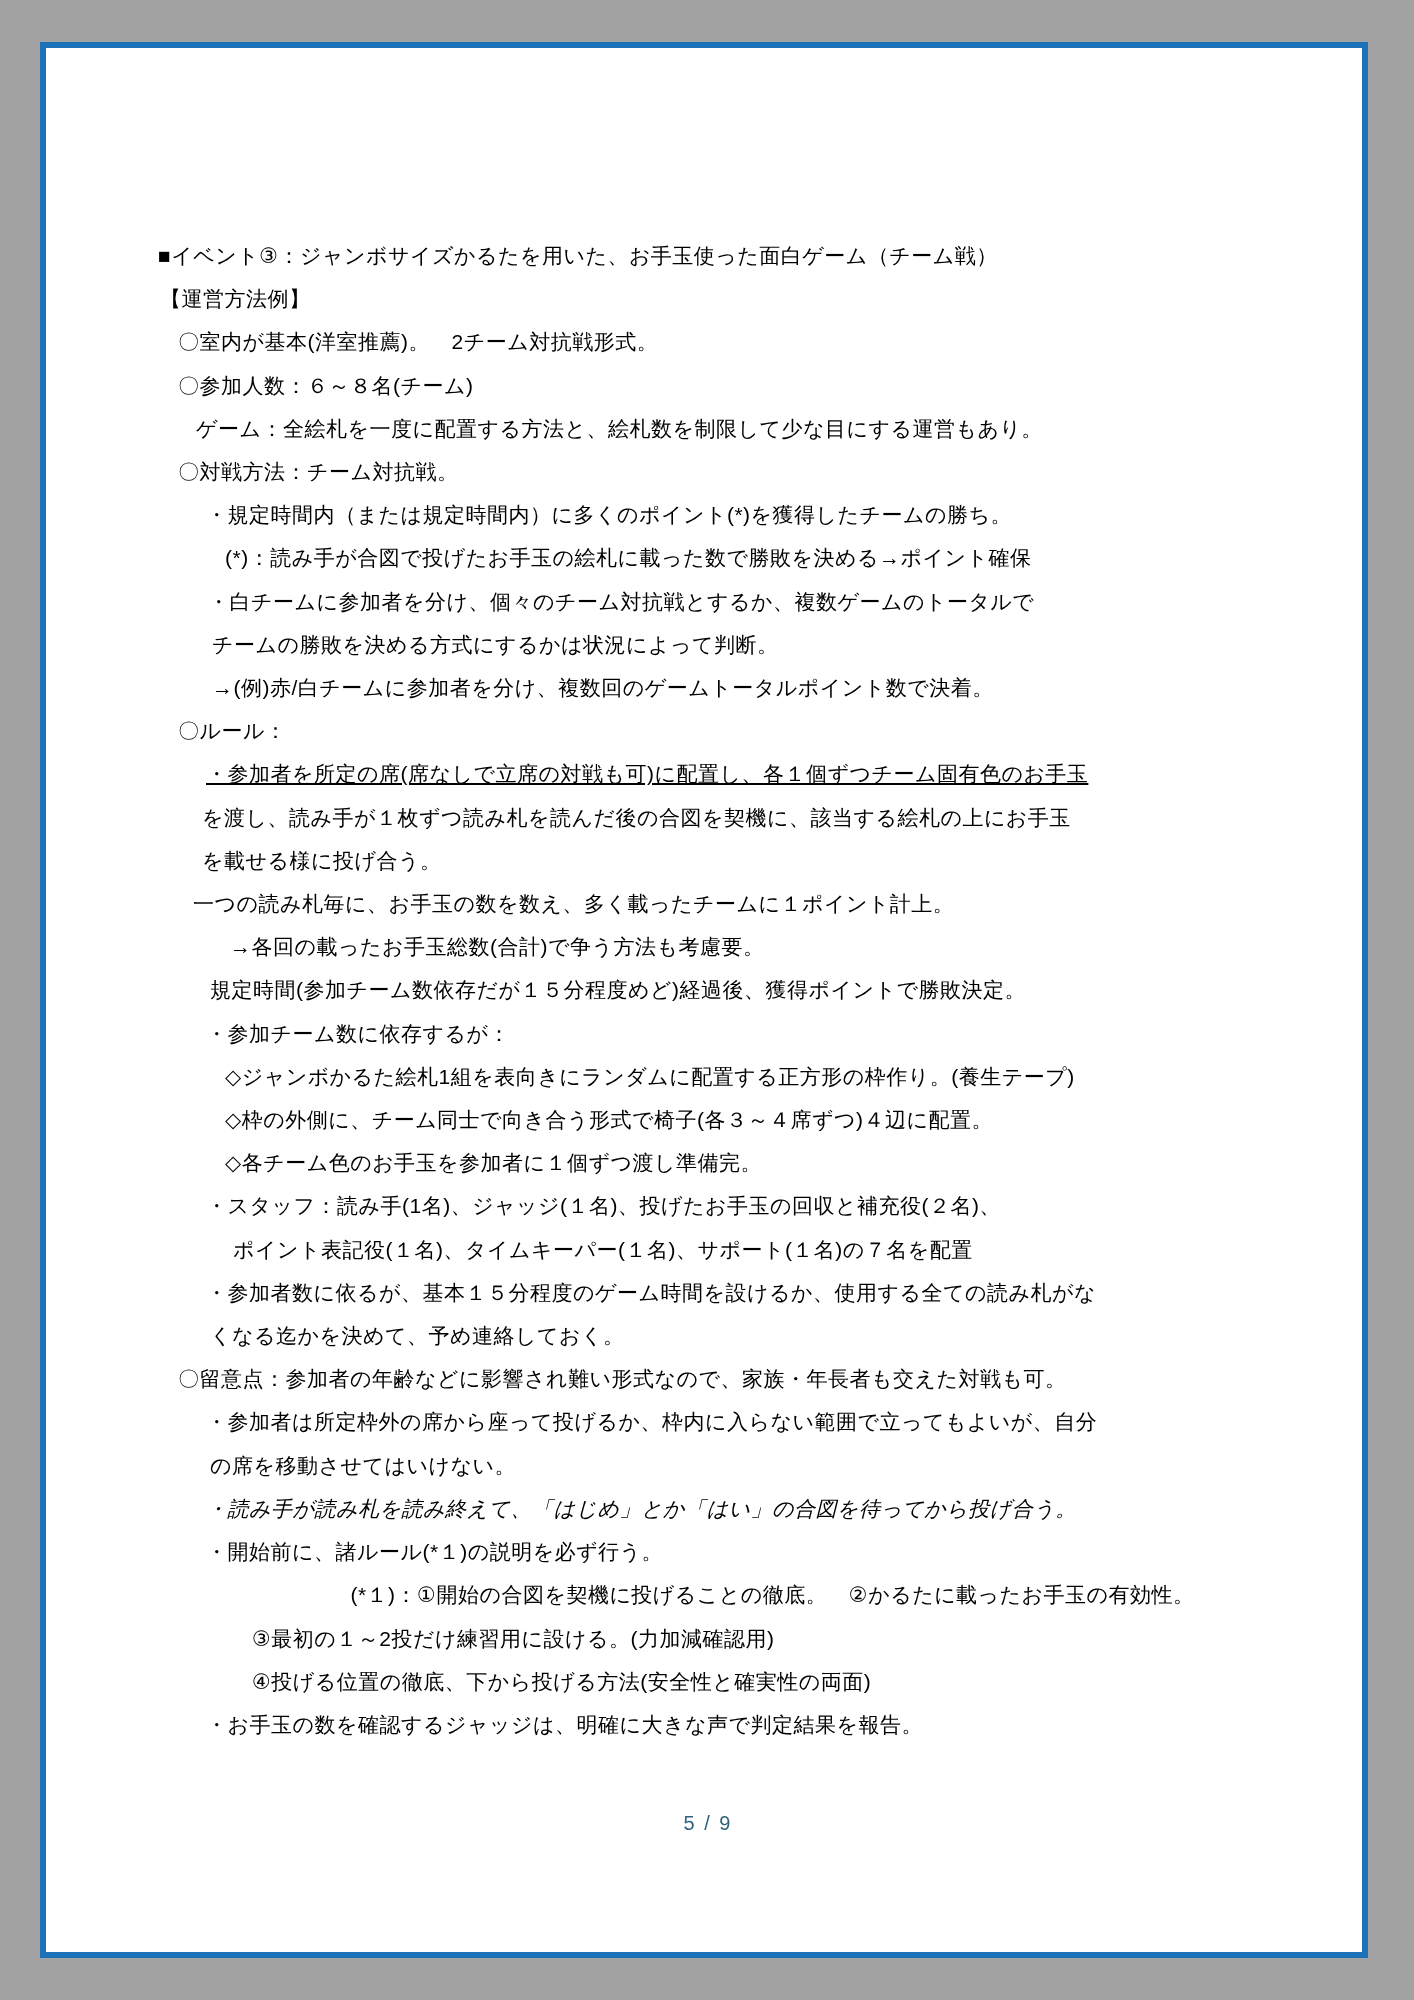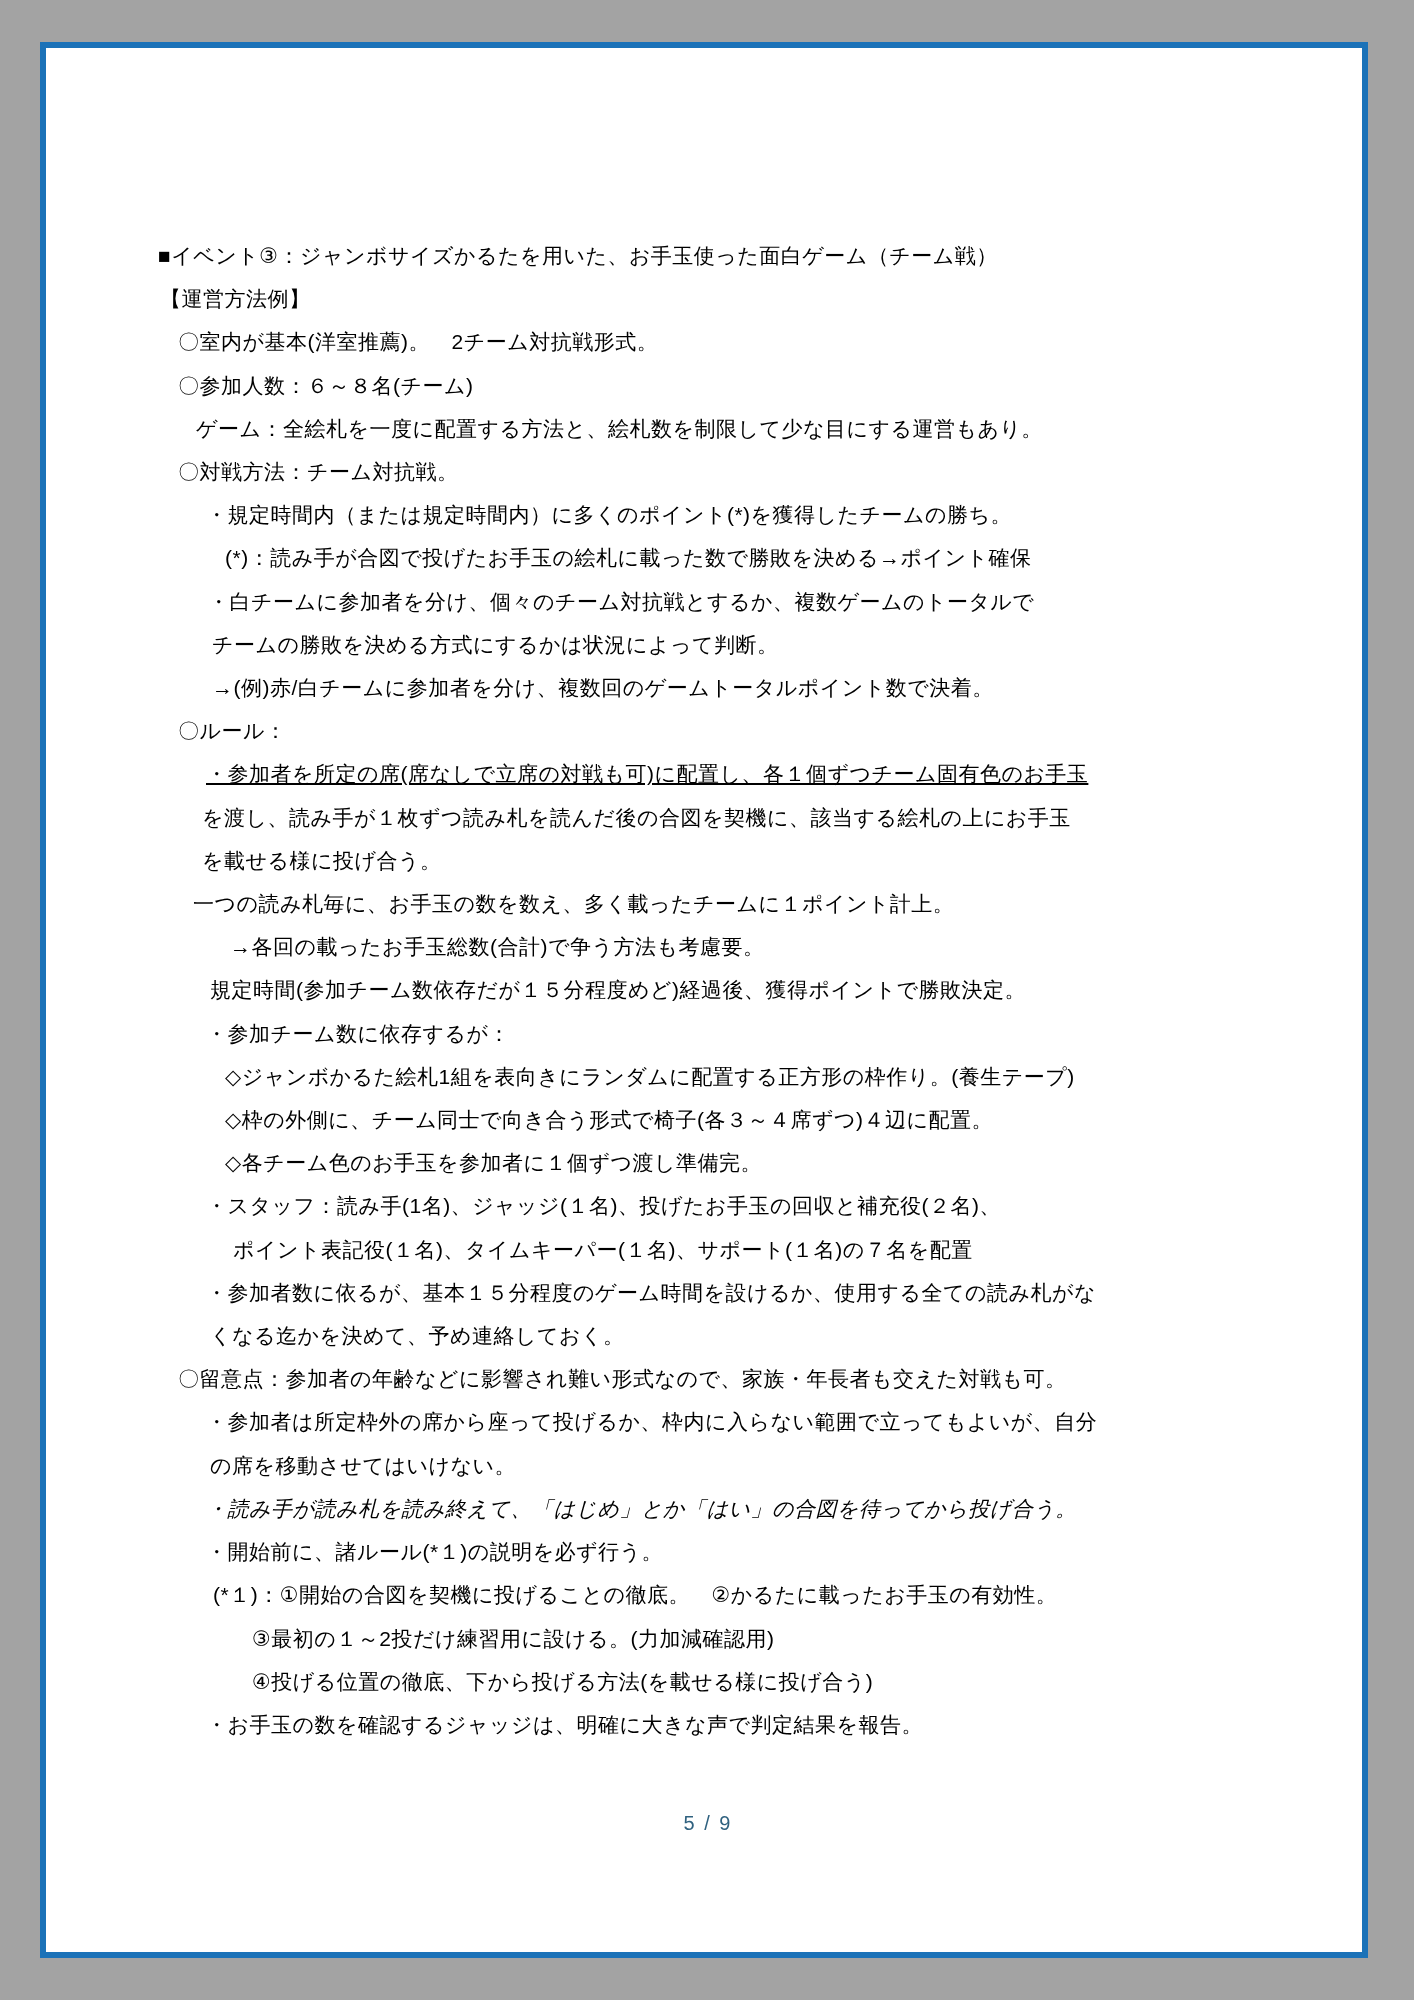--- a/index.html
+++ b/index.html
@@ -81,21 +81,21 @@
           <div class="line" style="padding-left: 67px;">◇各チーム色のお手玉を参加者に１個ずつ渡し準備完。</div>
           <div class="line" style="padding-left: 48px;">・スタッフ：読み手(1名)、ジャッジ(１名)、投げたお手玉の回収と補充役(２名)、</div>
           <div class="line" style="padding-left: 75px;">ポイント表記役(１名)、タイムキーパー(１名)、サポート(１名)の７名を配置</div>
           <div class="line" style="padding-left: 48px;">・参加者数に依るが、基本１５分程度のゲーム時間を設けるか、使用する全ての読み札がな</div>
           <div class="line" style="padding-left: 52px;">くなる迄かを決めて、予め連絡しておく。</div>
           <div class="line" style="padding-left: 20px;">〇留意点：参加者の年齢などに影響され難い形式なので、家族・年長者も交えた対戦も可。</div>
           <div class="line" style="padding-left: 48px;">・参加者は所定枠外の席から座って投げるか、枠内に入らない範囲で立ってもよいが、自分</div>
           <div class="line" style="padding-left: 52px;">の席を移動させてはいけない。</div>
           <div class="line" style="padding-left: 48px; font-style: italic;">・読み手が読み札を読み終えて、「はじめ」とか「はい」の合図を待ってから投げ合う。</div>
           <div class="line" style="padding-left: 48px;">・開始前に、諸ルール(*１)の説明を必ず行う。</div>
-          <div class="line" style="padding-left: 55px;">(*１)：①開始の合図を契機に投げることの徹底。　②かるたに載ったお手玉の有効性。</div>
+          <div class="line" style="padding-left: 55px; text-align: center;">(*１)：①開始の合図を契機に投げることの徹底。　②かるたに載ったお手玉の有効性。</div>
           <div class="line" style="padding-left: 94px;">③最初の１～2投だけ練習用に設ける。(力加減確認用)</div>
-          <div class="line" style="padding-left: 94px;">④投げる位置の徹底、下から投げる方法(を載せる様に投げ合う)</div>
+          <div class="line" style="padding-left: 94px;">④投げる位置の徹底、下から投げる方法(安全性と確実性の両面)</div>
           <div class="line" style="padding-left: 48px;">・お手玉の数を確認するジャッジは、明確に大きな声で判定結果を報告。</div>
         </div>
     </div>
     <div class="page-number">5 / 9</div>
   </div>
 </div>
 
 </body></html>

